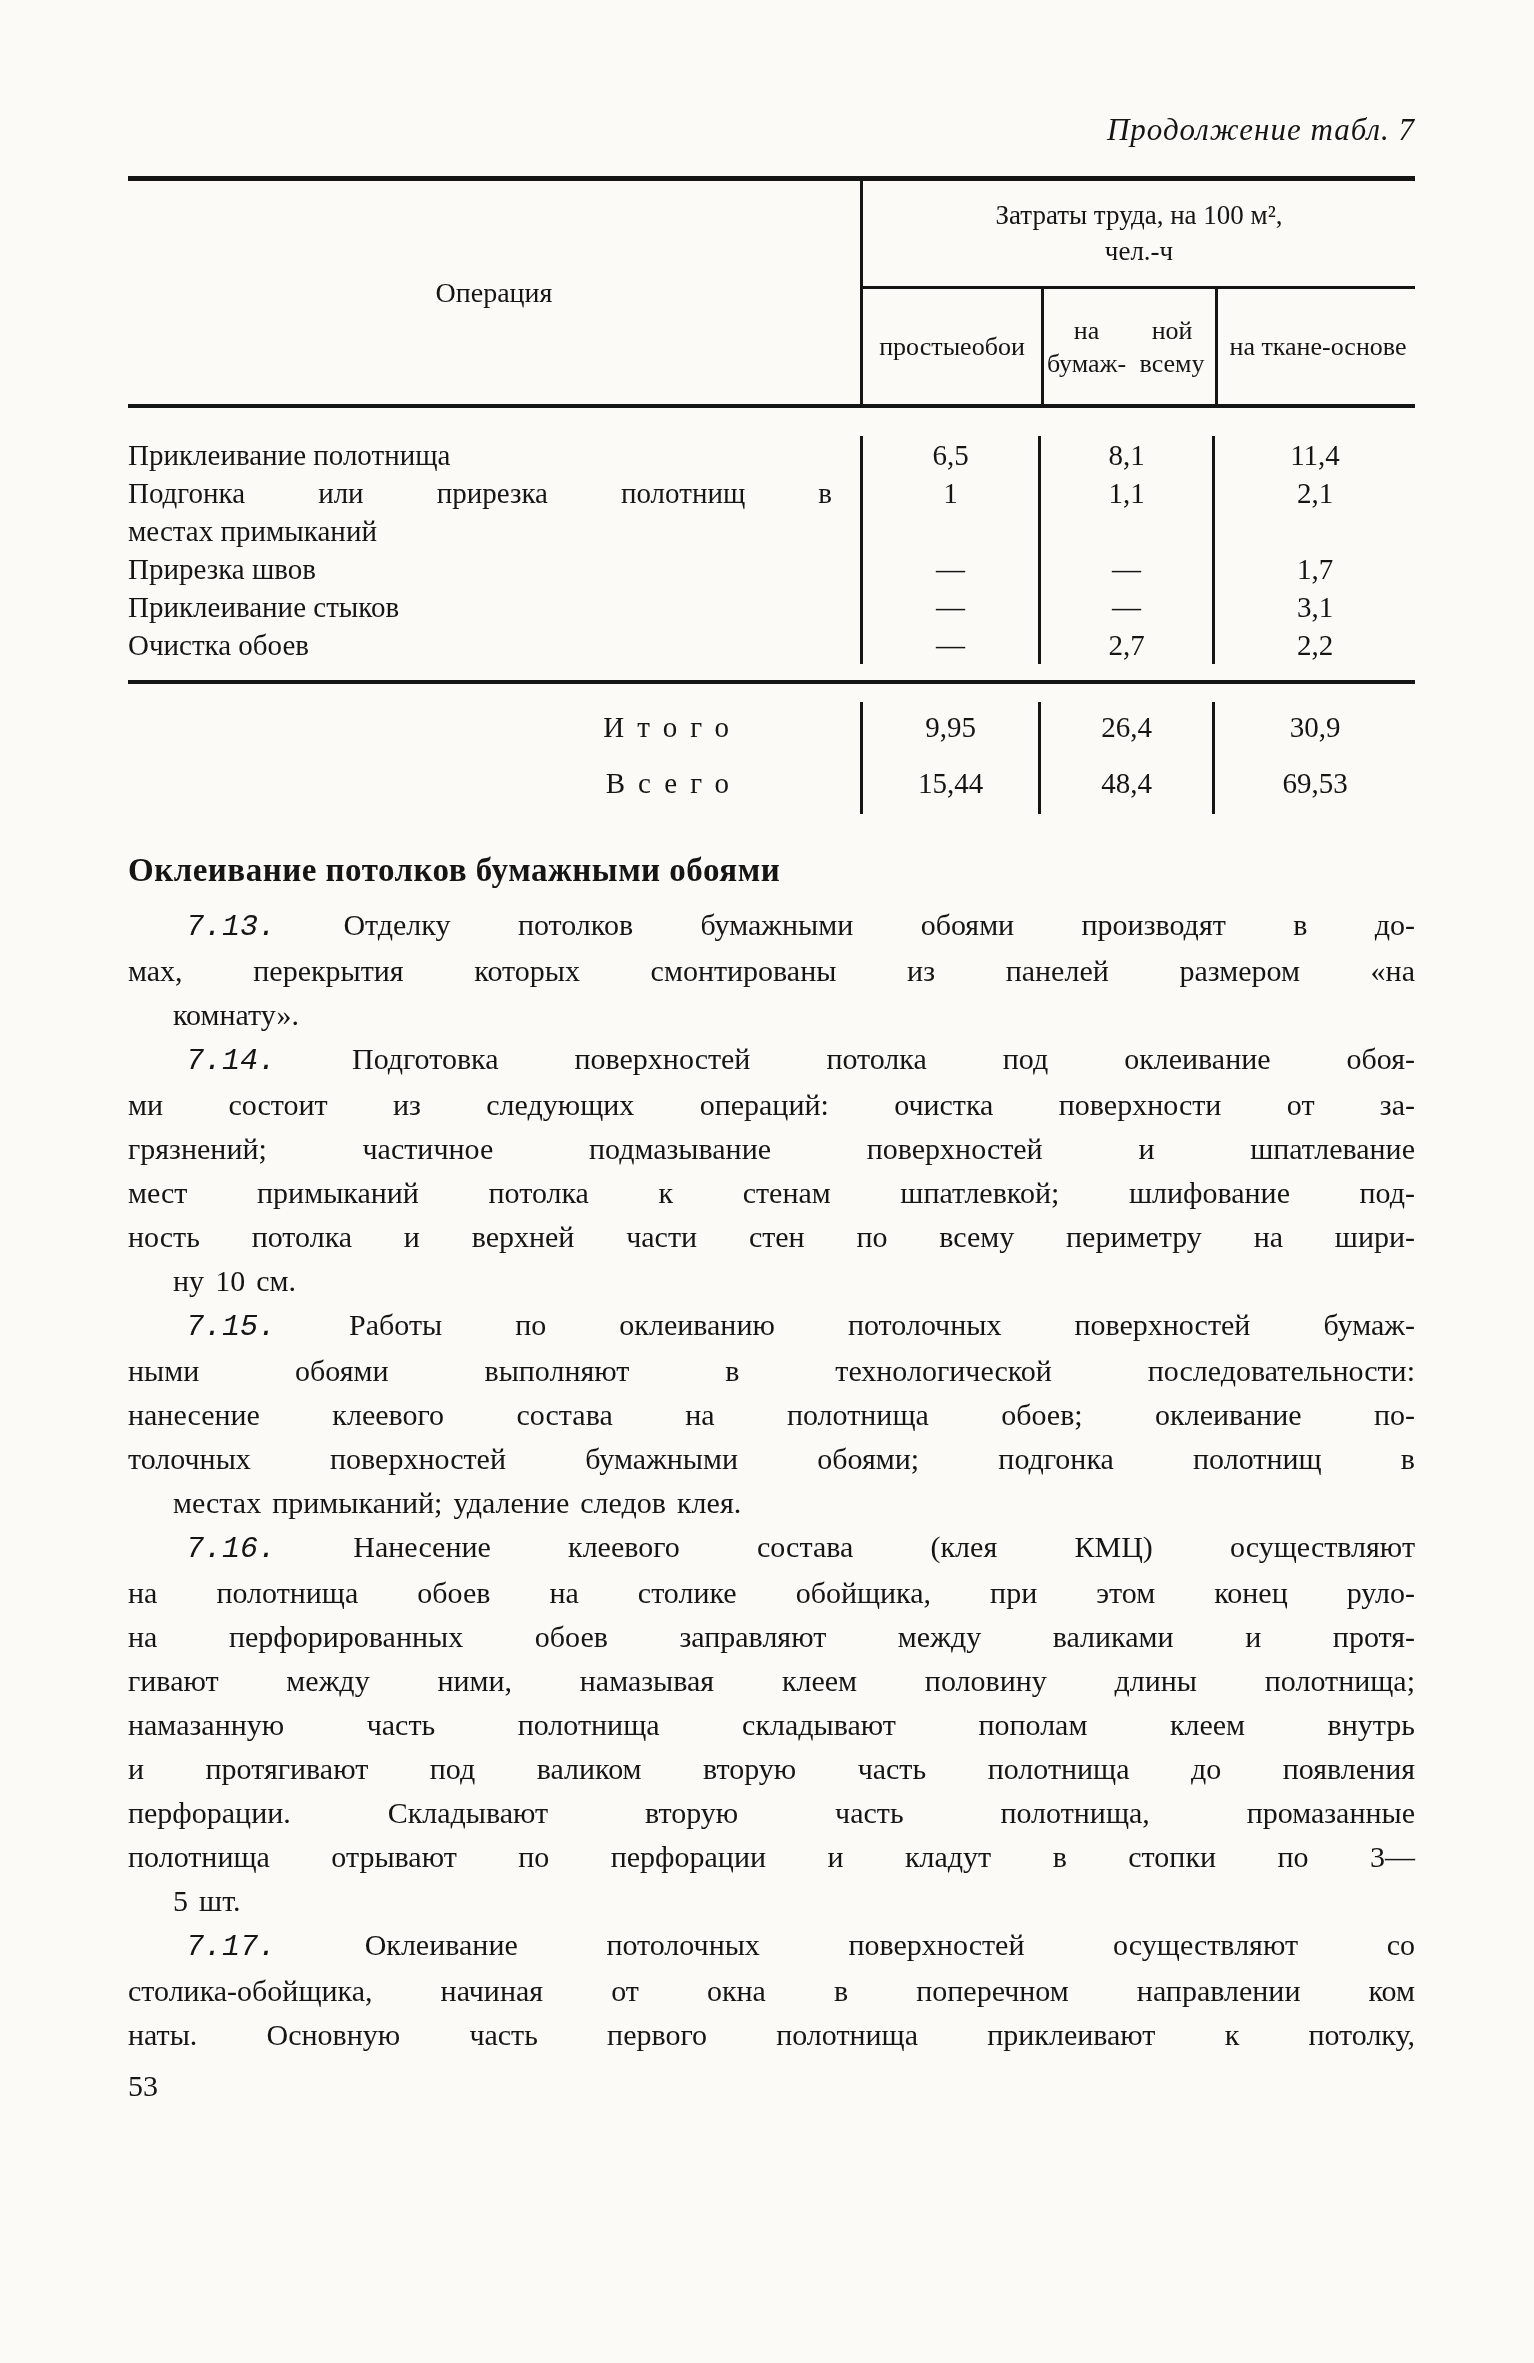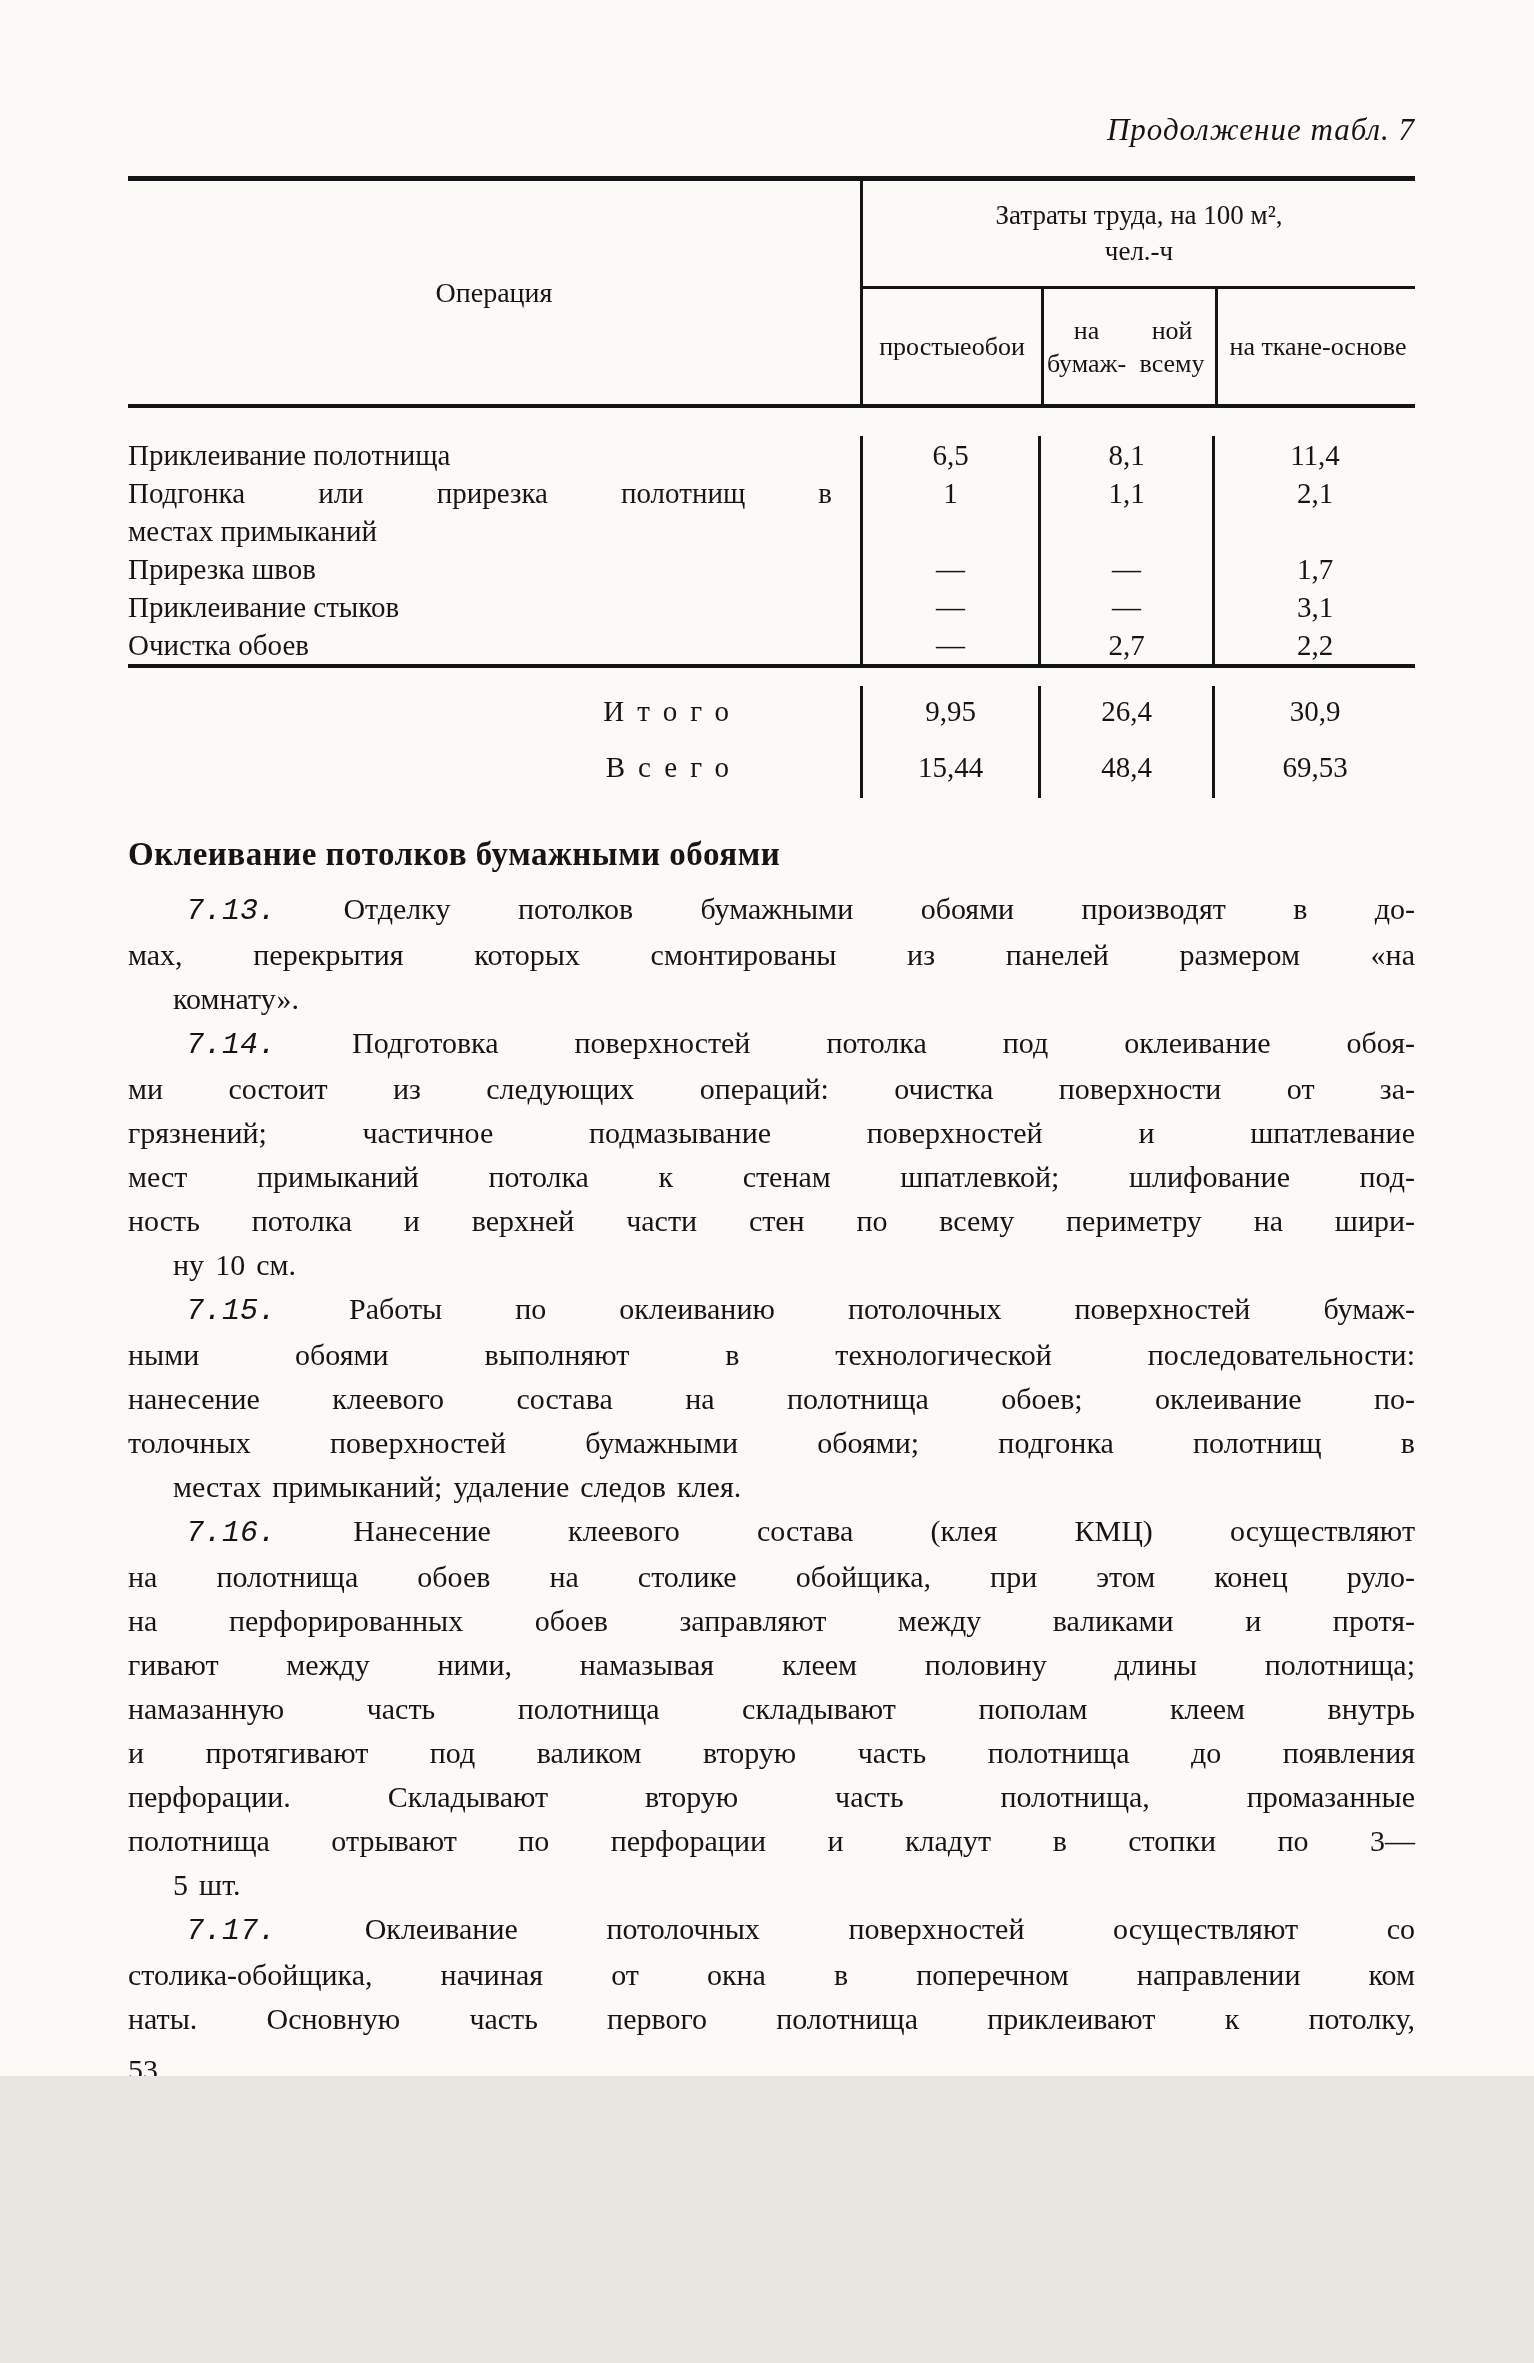--- a/index.html
+++ b/index.html
@@ -4,21 +4,21 @@
 <style>
   html,body{margin:0;padding:0;}
   body{
     background:#e8e6e0;
     font-family:"Liberation Serif","DejaVu Serif",serif;
     color:#161514;
   }
   .page{
     position:relative;
     width:1534px;
-    height:2076px;
+    height:2363px;
     margin:0 auto;
     background:#fbfaf6;
     overflow:hidden;
   }
   .content{
     position:absolute;
     left:128px;
     top:0;
     width:1287px;
   }
@@ -68,20 +68,21 @@
     box-sizing:border-box;
     display:flex;flex-direction:row;align-items:center;justify-content:center;
     text-align:center;
     font-size:26px;
     line-height:33px;
   }
   .subcell + .subcell{border-left:3px solid #151515;}
   .tbody{
     border-bottom:4px solid #151515;
     padding-top:28px;
+    padding-bottom:16px;
   }
   .brow{
     display:grid;
     grid-template-columns:732px 178px 174px 203px;
   }
   .opline{
     font-size:29px;
     line-height:38px;
     padding-right:60px;
     box-sizing:border-box;

